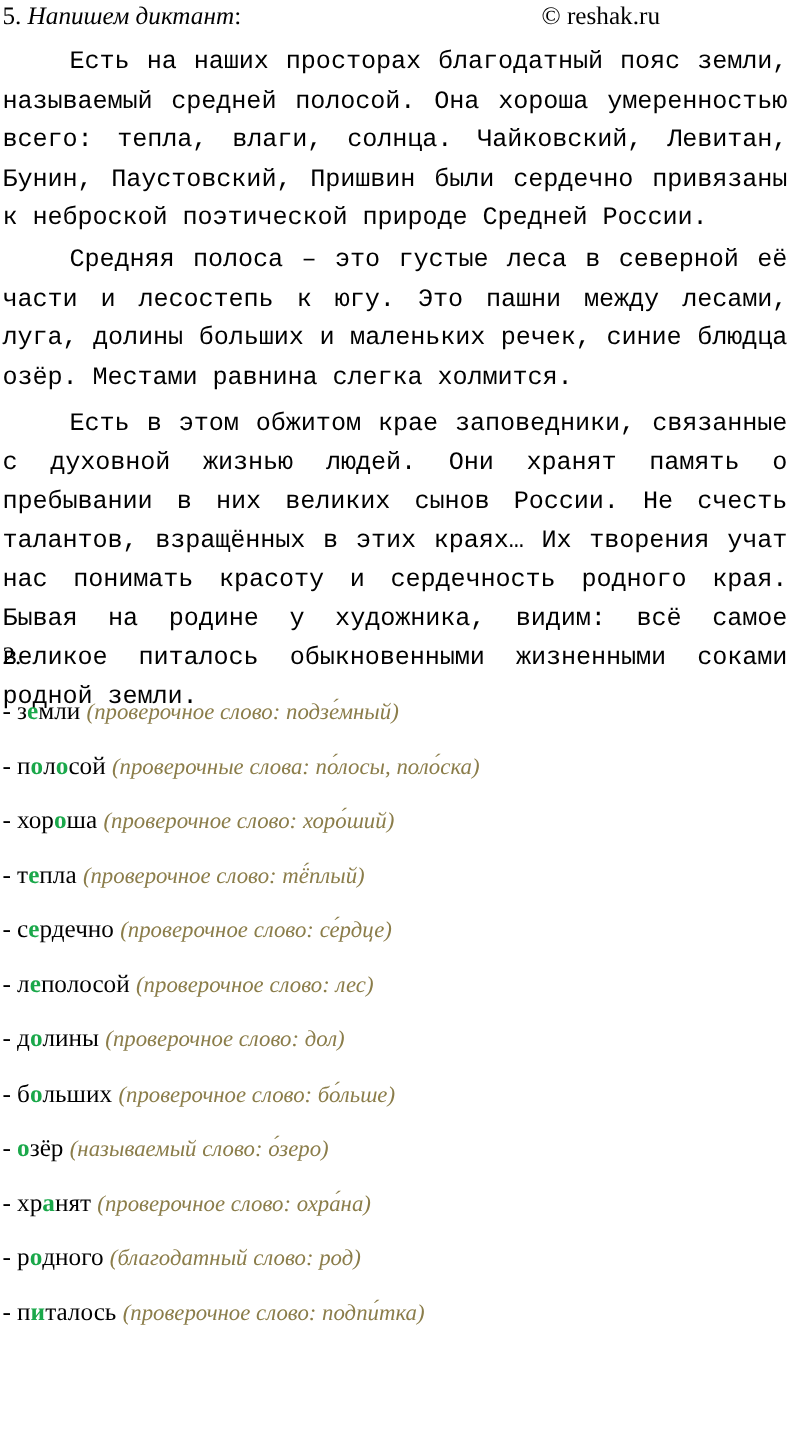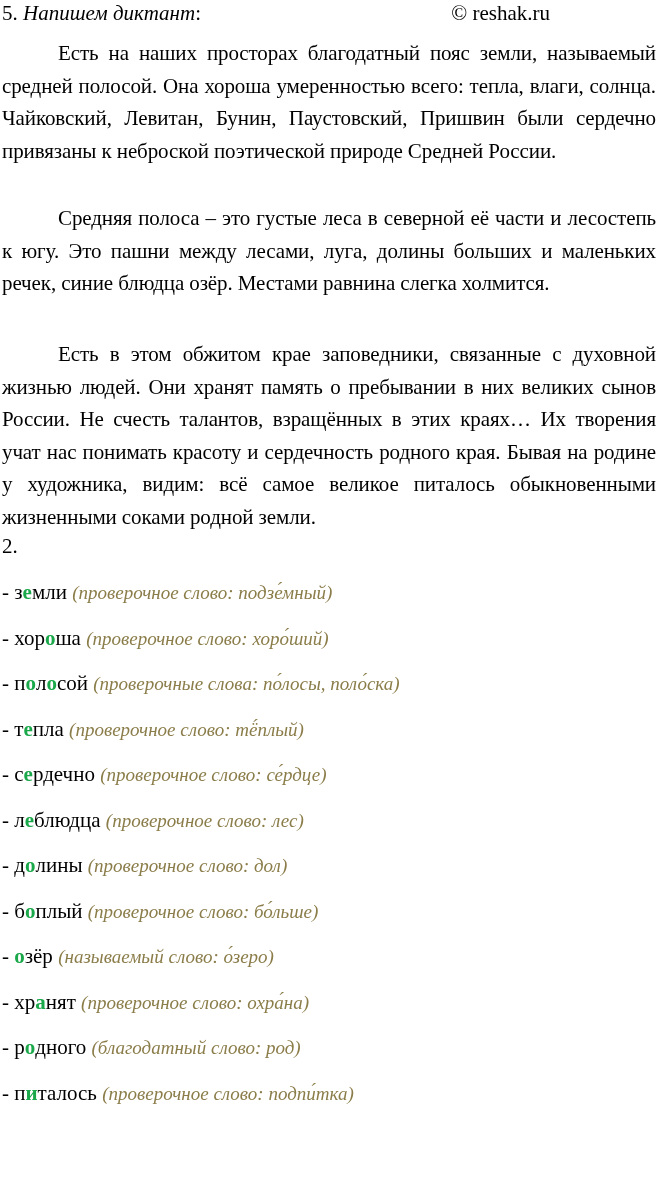--- a/index.html
+++ b/index.html
@@ -14,20 +14,21 @@
   .task-title { position: absolute; left: 2px; top: 1px; line-height: 24px; }
   .task-title .num { font-style: normal; }
   .task-title .label { font-style: italic; }
   .copyright { position: absolute; right: 4px; top: 1px; line-height: 24px; margin-left: 16px; }
   .para {
     position: absolute; left: 2px; width: 654px;
     text-align: justify; text-align-last: left;
     line-height: 32.5px; margin: 0;
     text-indent: 56px;
     letter-spacing: -0.1px;
+    font-family: Liberation Mono, monospace;
   }
   .p1 { top: 37px; }
   .p2 { top: 202px; }
   .p3 { top: 338px; }
   .section-num { position: absolute; left: 2px; top: 534px; line-height: 24px; }
   .list { position: absolute; left: 2px; top: 578px; margin: 0; padding: 0; list-style: none; }
   .list li { height: 45.5px; line-height: 28px; white-space: nowrap; }
   .hl { color: #1aa84a; font-weight: bold; }
   .hint { color: #8b7d4a; font-style: italic; font-size: 19px; }
 </style>
@@ -41,25 +42,25 @@
   </div>
 
   <p class="para p1">Есть на наших просторах благодатный пояс земли, называемый средней полосой. Она хороша умеренностью всего: тепла, влаги, солнца. Чайковский, Левитан, Бунин, Паустовский, Пришвин были сердечно привязаны к неброской поэтической природе Средней России.</p>
   <p class="para p2">Средняя полоса – это густые леса в северной её части и лесостепь к югу. Это пашни между лесами, луга, долины больших и маленьких речек, синие блюдца озёр. Местами равнина слегка холмится.</p>
   <p class="para p3">Есть в этом обжитом крае заповедники, связанные с духовной жизнью людей. Они хранят память о пребывании в них великих сынов России. Не счесть талантов, взращённых в этих краях… Их творения учат нас понимать красоту и сердечность родного края. Бывая на родине у художника, видим: всё самое великое питалось обыкновенными жизненными соками родной земли.</p>
 
   <div class="section-num">2.</div>
 
   <ul class="list" id="word-list">
       <li><span>- </span><span><span>з</span><span class="hl">е</span><span>мли</span></span> <span class="hint">(проверочное слово: подзе́мный)</span></li>
+      <li><span>- </span><span><span>п</span><span class="hl">о</span><span>л</span><span class="hl">о</span><span>сой</span></span> <span class="hint">(проверочные слова: по́лосы, поло́ска)</span></li>
       <li><span>- </span><span><span>хор</span><span class="hl">о</span><span>ша</span></span> <span class="hint">(проверочное слово: хоро́ший)</span></li>
-      <li><span>- </span><span><span>п</span><span class="hl">о</span><span>л</span><span class="hl">о</span><span>сой</span></span> <span class="hint">(проверочные слова: по́лосы, поло́ска)</span></li>
       <li><span>- </span><span><span>т</span><span class="hl">е</span><span>пла</span></span> <span class="hint">(проверочное слово: тё́плый)</span></li>
       <li><span>- </span><span><span>с</span><span class="hl">е</span><span>рдечно</span></span> <span class="hint">(проверочное слово: се́рдце)</span></li>
-      <li><span>- </span><span><span>л</span><span class="hl">е</span><span>блюдца</span></span> <span class="hint">(проверочное слово: лес)</span></li>
+      <li><span>- </span><span><span>л</span><span class="hl">е</span><span>полосой</span></span> <span class="hint">(проверочное слово: лес)</span></li>
       <li><span>- </span><span><span>д</span><span class="hl">о</span><span>лины</span></span> <span class="hint">(проверочное слово: дол)</span></li>
-      <li><span>- </span><span><span>б</span><span class="hl">о</span><span>плый</span></span> <span class="hint">(проверочное слово: бо́льше)</span></li>
+      <li><span>- </span><span><span>б</span><span class="hl">о</span><span>льших</span></span> <span class="hint">(проверочное слово: бо́льше)</span></li>
       <li><span>- </span><span><span class="hl">о</span><span>зёр</span></span> <span class="hint">(называемый слово: о́зеро)</span></li>
       <li><span>- </span><span><span>хр</span><span class="hl">а</span><span>нят</span></span> <span class="hint">(проверочное слово: охра́на)</span></li>
       <li><span>- </span><span><span>р</span><span class="hl">о</span><span>дного</span></span> <span class="hint">(благодатный слово: род)</span></li>
       <li><span>- </span><span><span>п</span><span class="hl">и</span><span>талось</span></span> <span class="hint">(проверочное слово: подпи́тка)</span></li>
     </ul>
 </div>
 
 </body></html>

